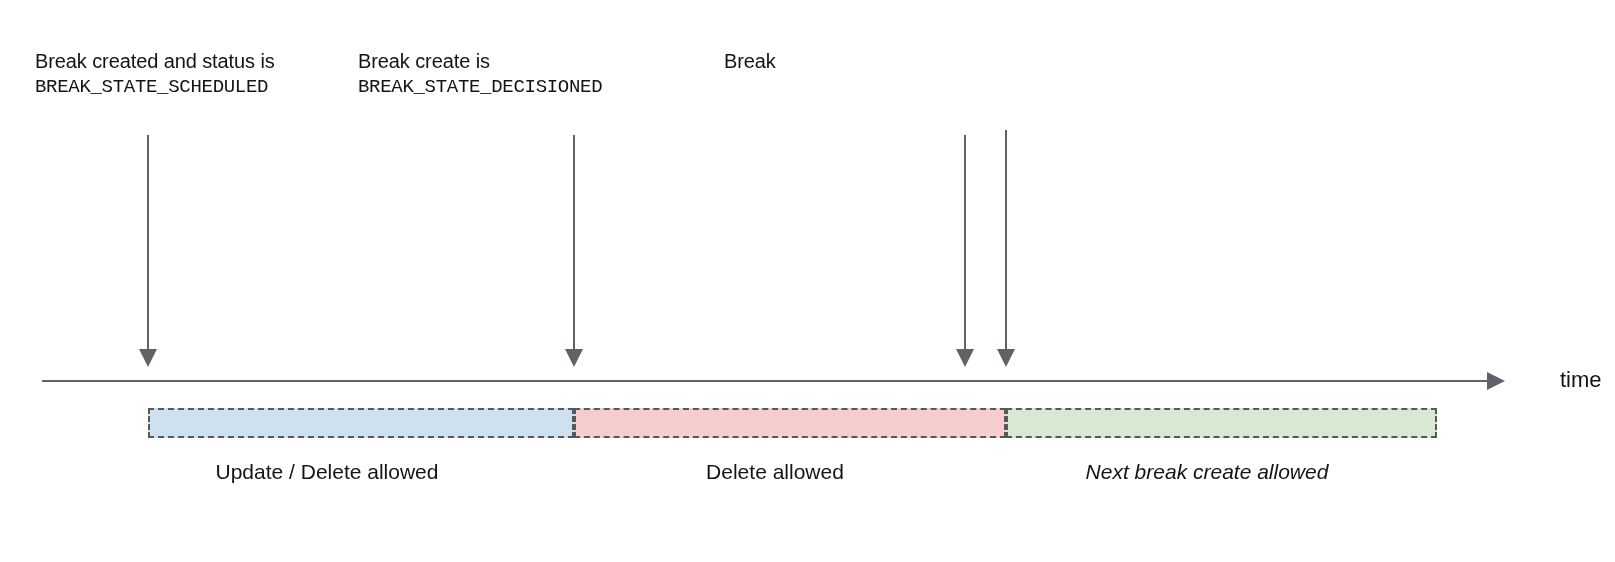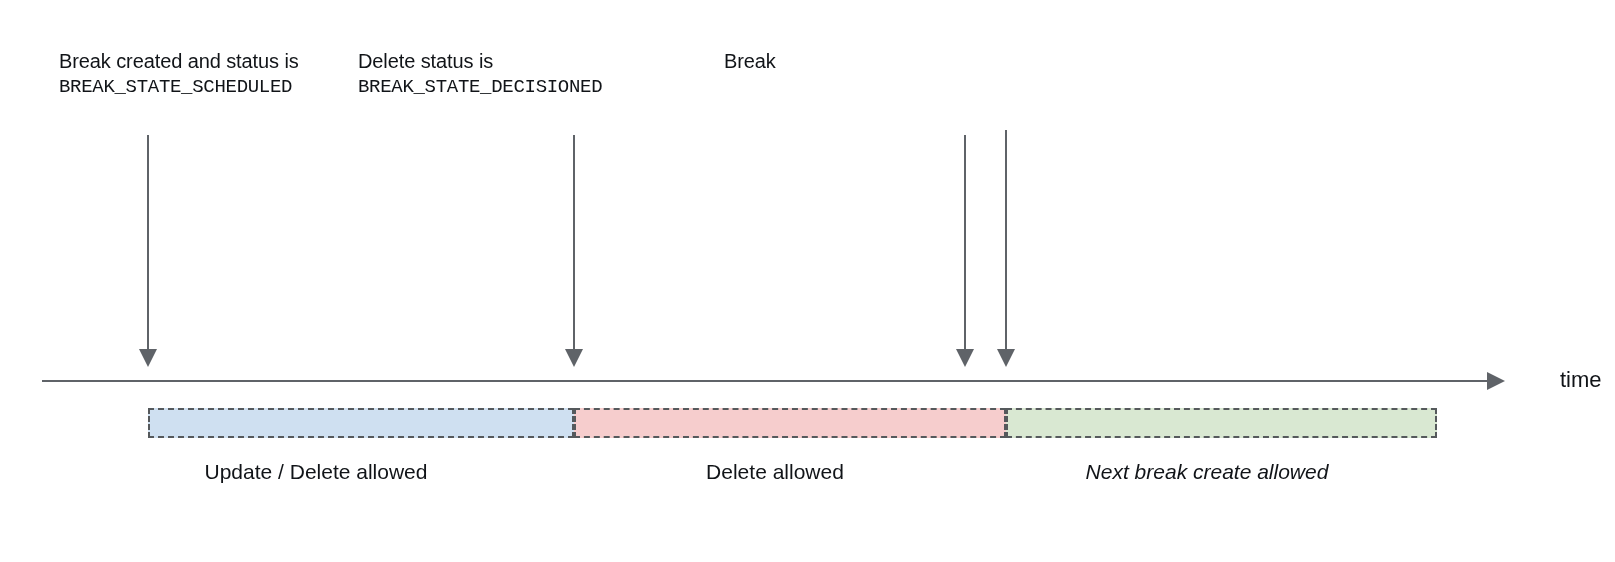--- a/index.html
+++ b/index.html
@@ -94,26 +94,26 @@
     text-align: center;
     white-space: nowrap;
     font-family: "Liberation Sans", sans-serif;
   }
 </style>
 </head>
 <body>
 
 <div id="stage">
 
-  <div class="annotation" id="ann-0" style="left: 35px; top: 48px; margin-left: 24px;">
+  <div class="annotation" id="ann-0" style="left: 35px; top: 48px;">
       <div class="ann-line-sans">Break created and status is</div>
       <div class="ann-line-mono">BREAK_STATE_SCHEDULED</div>
     </div>
   <div class="annotation" id="ann-1" style="left: 358px; top: 48px;">
-      <div class="ann-line-sans">Delete status is</div>
+      <div class="ann-line-sans">Break create is</div>
       <div class="ann-line-mono">BREAK_STATE_DECISIONED</div>
     </div>
   <div class="annotation" id="ann-2" style="left: 724px; top: 48px; text-align: right;">
       <div class="ann-line-sans">Break</div>
     </div>
 
   <div id="arrow-layer">
       <div class="vline" style="left: 147px; top: 135px; height: 214px;"></div>
       <div class="vhead" style="left: 139px; top: 349px;"></div>
       <div class="vline" style="left: 573px; top: 135px; height: 214px;"></div>
@@ -123,20 +123,20 @@
       <div class="vline" style="left: 1005px; top: 130px; height: 219px;"></div>
       <div class="vhead" style="left: 997px; top: 349px;"></div>
     </div>
 
   <div id="axis-line"></div>
   <div id="axis-head"></div>
   <div id="axis-label">time</div>
 
   <div id="phase-layer">
       <div class="phase-bar" style="left: 148px; width: 426px; background: rgb(207, 224, 241); border-color: rgb(85, 89, 92);"></div>
-      <div class="phase-caption" style="left: 16px; width: 600px;">Update / Delete allowed</div>
+      <div class="phase-caption" style="left: 27px; width: 600px;">Update / Delete allowed</div>
       <div class="phase-bar" style="left: 574px; width: 432px; background: rgb(246, 205, 205); border-color: rgb(85, 89, 92);"></div>
       <div class="phase-caption" style="left: 475px; width: 600px;">Delete allowed</div>
       <div class="phase-bar" style="left: 1006px; width: 431px; background: rgb(217, 232, 210); border-color: rgb(85, 89, 92);"></div>
       <div class="phase-caption" style="left: 907px; width: 600px; font-style: italic;">Next break create allowed</div>
     </div>
 
 </div>
 
 </body></html>

